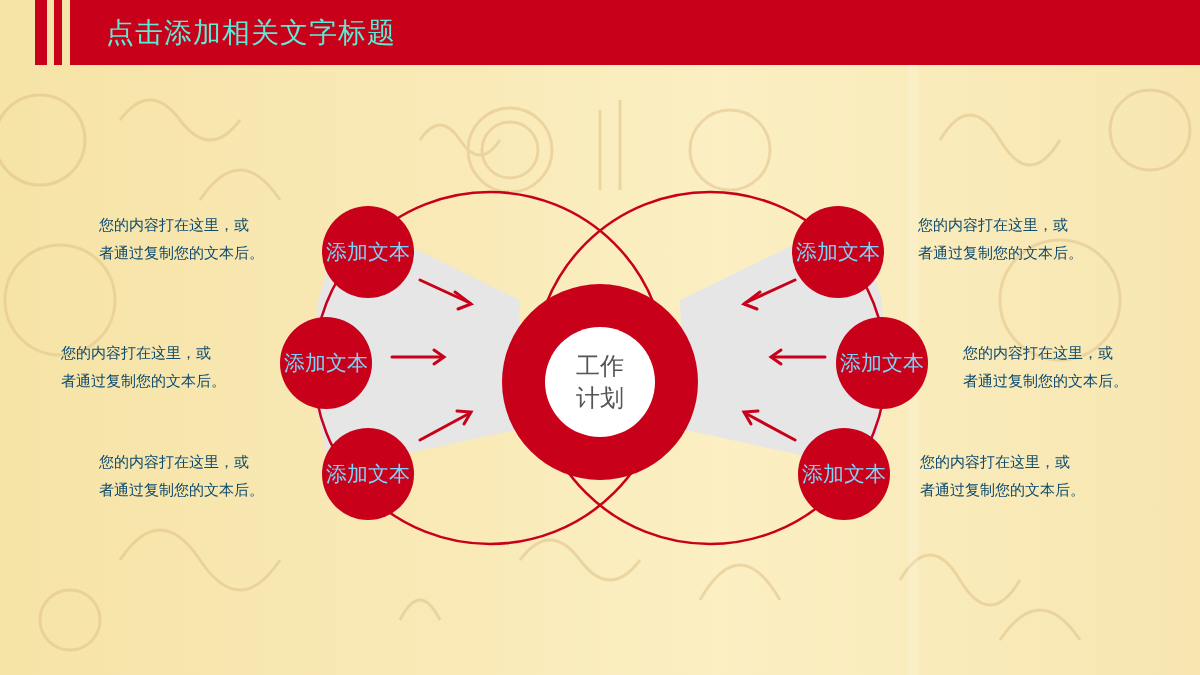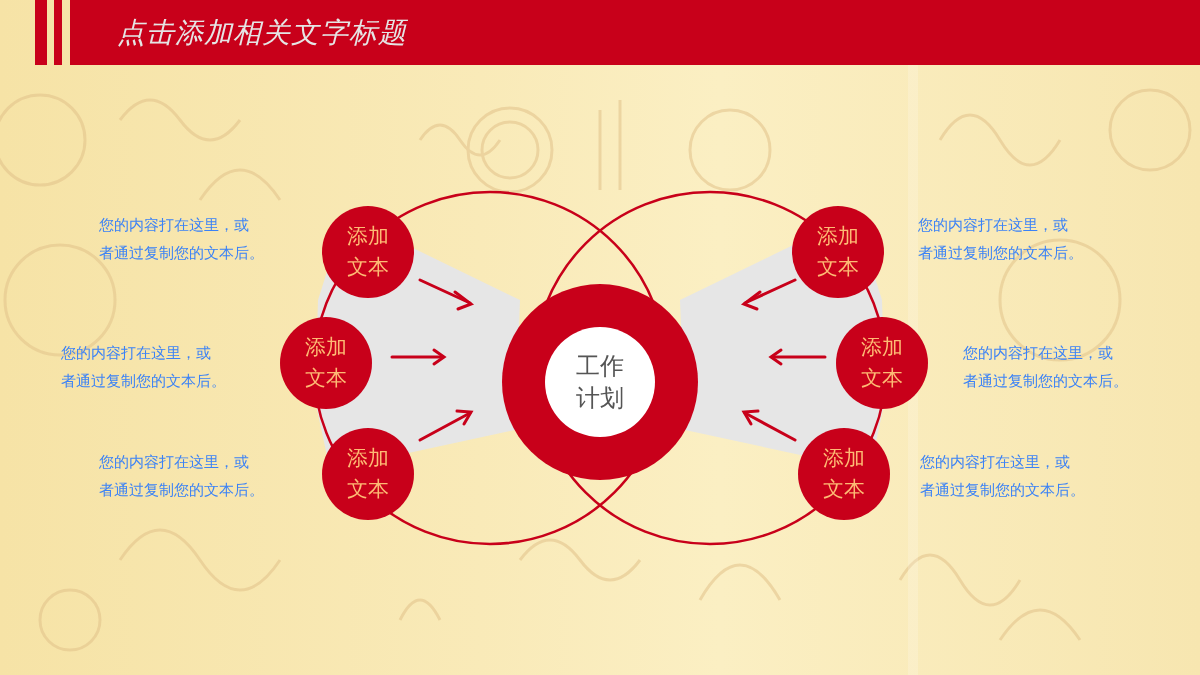--- a/index.html
+++ b/index.html
@@ -9,40 +9,40 @@
     background: linear-gradient(90deg, #f6e3a6 0%, #f9eab8 40%, #fbefc3 60%, #f7e6b0 100%);
   }
   .bg-pattern { position:absolute; inset:0; z-index:0; }
   .bg-strip { position:absolute; top:0; bottom:0; width:10px; background:rgba(255,255,255,0.18); }
   .header-stripe { position:absolute; top:0; height:65px; background:#c8001a; z-index:3; }
   .header-bar {
     position:absolute; top:0; left:70px; right:0; height:65px; background:#c8001a; z-index:3;
     display:flex; align-items:center;
   }
   .header-title {
-    color:#e5e5e5; font-size:28px; margin-left:47px; letter-spacing:1px;font-style:italic;
+    color:#5eead4; font-size:28px; margin-left:36px; letter-spacing:1px;
   }
   .diagram { position:absolute; left:0; top:0; width:1200px; height:675px; z-index:2; }
   .node {
     position:absolute; width:92px; height:92px; border-radius:50%;
-    background:#c8001a; color:#fdba74; z-index:4;
-    display:flex; flex-direction:column; align-items:center; justify-content:center;
+    background:#c8001a; color:#7dd3fc; z-index:4;
+    display:flex; flex-direction:row; align-items:center; justify-content:center;
     font-size:21px; line-height:31px; text-align:center;
   }
   .center-ring {
     position:absolute; left:502px; top:284px; width:196px; height:196px; border-radius:50%;
     background:#c8001a; z-index:4; display:flex; align-items:center; justify-content:center;
   }
   .center-core {
     width:110px; height:110px; border-radius:50%; background:#fff;
     display:flex; flex-direction:column; align-items:center; justify-content:center;
     color:#555; font-size:24px; line-height:32px;
   }
   .desc {
-    position:absolute; z-index:4; color:#3b82f6; font-size:15px; line-height:28px; white-space:nowrap;
+    position:absolute; z-index:4; color:#0c4a6e; font-size:15px; line-height:28px; white-space:nowrap;
   }
 </style>
 </head>
 <body>
 
 <svg class="bg-pattern" width="1200" height="675" viewBox="0 0 1200 675">
   <g fill="none" stroke="#e2c28a" stroke-width="3" opacity="0.55">
     <circle cx="40" cy="140" r="45"></circle>
     <circle cx="60" cy="300" r="55"></circle>
     <path d="M120 120 q30 -40 60 0 t60 0"></path>

